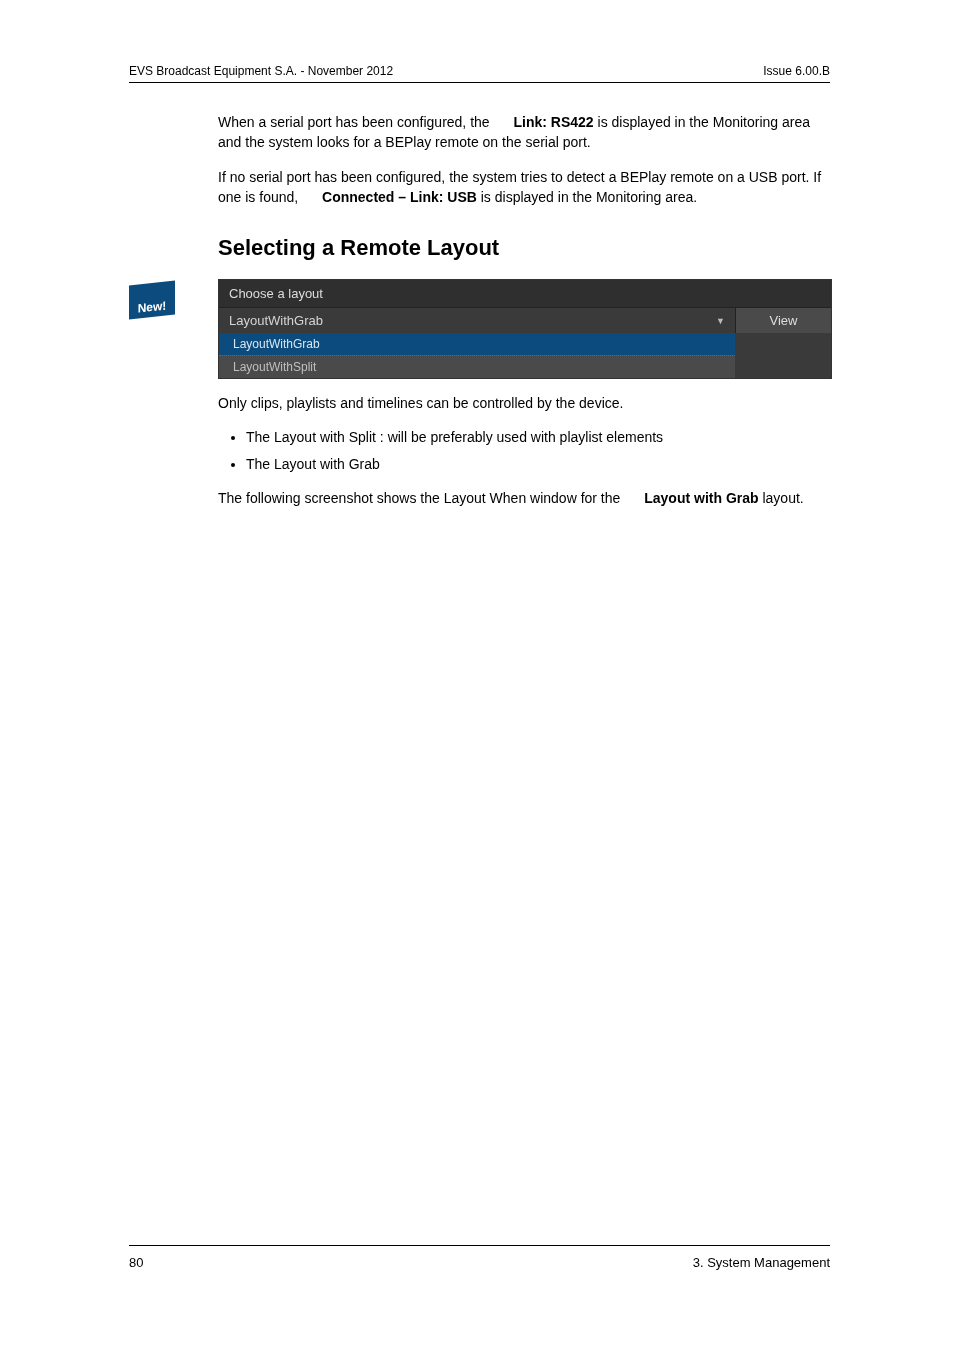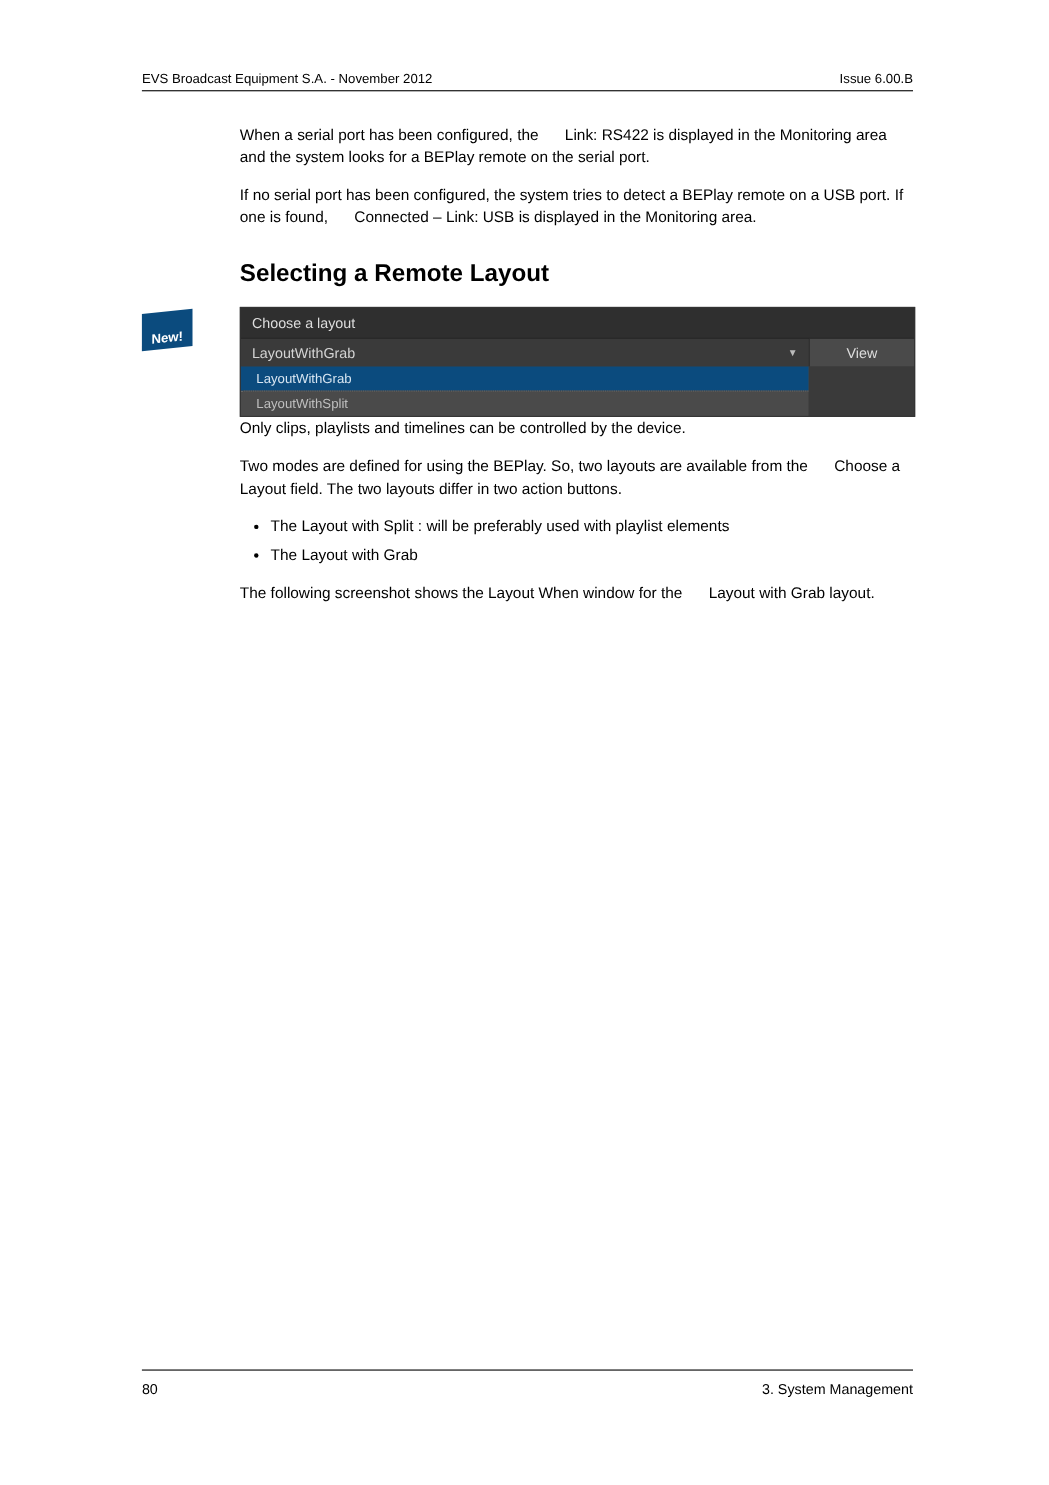--- a/index.html
+++ b/index.html
@@ -42,21 +42,21 @@
   }
   .para {
     margin: 0 0 14px 0;
     line-height: 1.45;
   }
   .heading {
     font-size: 22px;
     font-weight: bold;
     margin: 28px 0 18px 0;
   }
-  .bold { font-weight: normal; padding-left: 20px; }
+  .bold { font-weight: bold; padding-left: 20px; }
   .new-badge {
     position: absolute;
     left: 129px;
     top: 283px;
     width: 46px;
     height: 34px;
     background: #0b4b7e;
     color: #fff;
     font-size: 12px;
     font-weight: bold;
@@ -192,25 +192,22 @@
         </div>
       </div>
       <div class="lc-opt-wrap">
         <div class="lc-opt-col lc-options">
           <div class="lc-opt selected">LayoutWithGrab</div>
           <div class="lc-opt">LayoutWithSplit</div>
         </div>
       </div>
     </div>
 
-    <p class="para" style="">Only clips, playlists and timelines can be controlled by the device.</p>
-
-    <p class="para">
-      <span>Two modes are defined for using the BEPlay. So, two layouts are available from the </span><span class="bold">Choose a Layout</span><span> field. The two layouts differ in two action buttons.</span>
-    </p>
+    <p class="para" style="margin-top:14px">Only clips, playlists and timelines can be controlled by the device.</p>
+
 
     <ul class="bullets">
       <li>The Layout with Split : will be preferably used with playlist elements</li>
       <li>The Layout with Grab</li>
     </ul>
 
 
 
     <p class="para">
       <span>The following screenshot shows the Layout When window for the </span><span class="bold">Layout with Grab</span><span> layout.</span>

